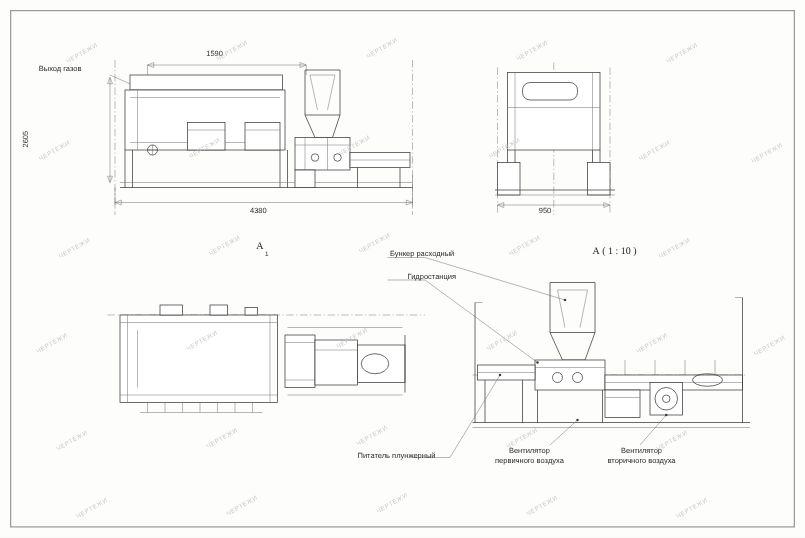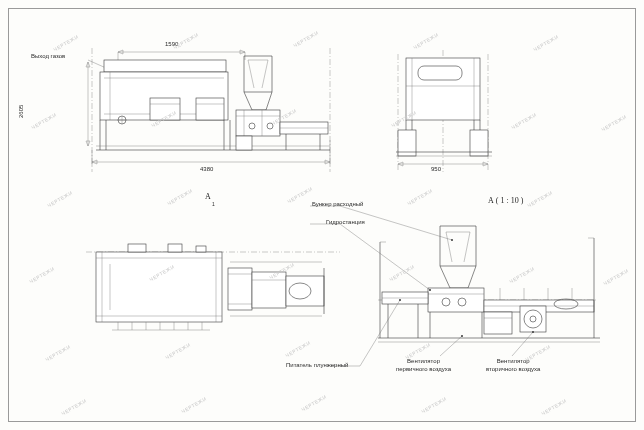--- a/index.html
+++ b/index.html
@@ -244,21 +244,21 @@
 
   <div class="dim vert" style="left:18px;top:118px;">2605</div>
 
   <div class="dim" style="left:200px;top:166px;">4380</div>
 
   <div class="dim" style="left:431px;top:166px;">950</div>
 
   <div class="title" style="left:205px;top:192px;">А</div>
   <div class="lbl" style="left:212px;top:201px;font-size:5px;">1</div>
 
-  <div class="title" style="left:488px;top:196px;">А ( 1 : 10 )</div>
+  <div class="title" style="left:474px;top:196px;">А ( 1 : 10 )</div>
 
   <div class="lbl" style="left:312px;top:201px;">Бункер расходный</div>
   <div class="lbl" style="left:326px;top:219px;">Гидростанция</div>
   <div class="lbl" style="left:286px;top:362px;">Питатель плунжерный</div>
   <div class="lbl c" style="left:396px;top:358px;white-space:pre;">Вентилятор
 первичного воздуха</div>
   <div class="lbl c" style="left:486px;top:358px;white-space:pre;">Вентилятор
 вторичного воздуха</div>
 
   <div class="wm" style="left:52px;top:40px;">ЧЕРТЕЖИ</div>

